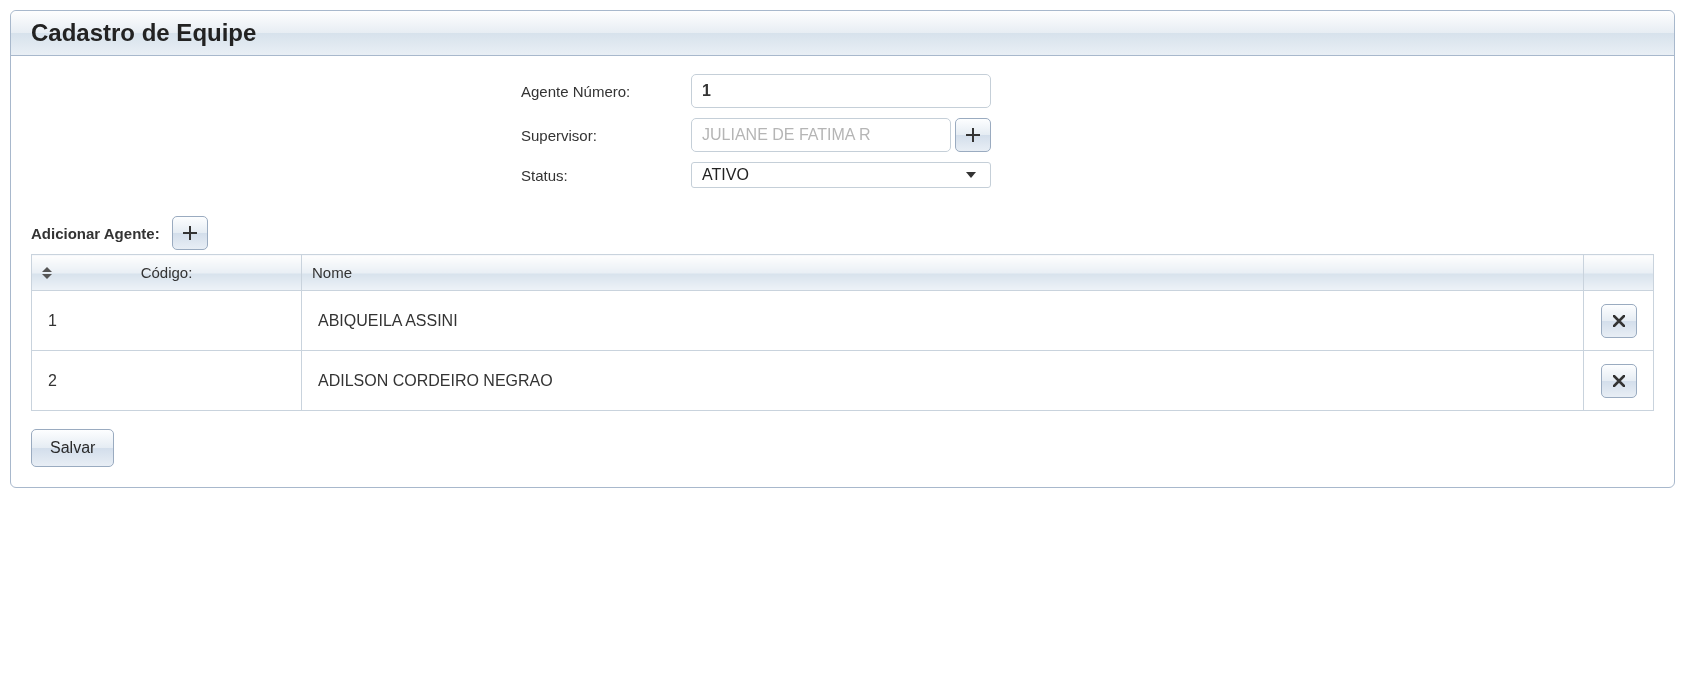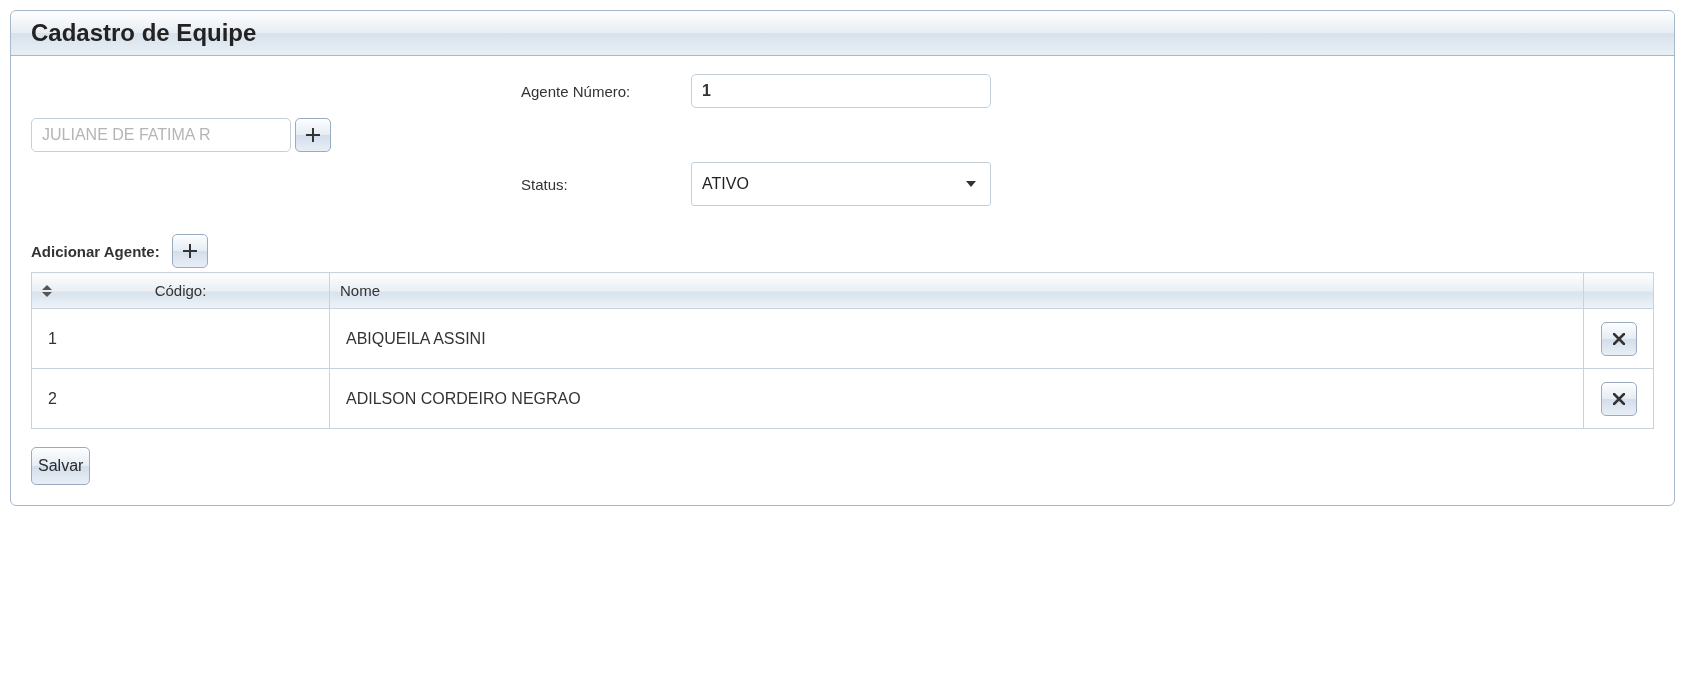--- a/index.html
+++ b/index.html
@@ -58,21 +58,21 @@
   }
   input.text-input.readonly {
     color: #b5b5b5;
     font-weight: normal;
     background: #fff;
     width: 260px;
   }
   .select-wrap {
     position: relative;
     width: 300px;
-    height: 44px;
+    height: 26px;
     border: 1px solid #c5cfd8;
     border-radius: 3px;
     background: #fff;
     display: flex;
     align-items: center;
     padding: 0 28px 0 10px;
     cursor: pointer;
   }
   .select-wrap .value {
     font-size: 16px;
@@ -125,21 +125,21 @@
     text-align: left;
     font-weight: normal;
   }
   table.data-table thead th {
     background: linear-gradient(to bottom, #fefefe 0%, #e9eff5 50%, #d7e2ec 51%, #eef3f8 100%);
     color: #333;
     height: 36px;
     padding: 0 10px;
     text-align: left;
   }
-  table.data-table thead th.col-codigo { width: 298px; text-align: center; position: relative;}
+  table.data-table thead th.col-codigo { width: 270px; text-align: center; position: relative;}
   table.data-table thead th.col-actions { width: 70px; }
   table.data-table tbody td {
     height: 60px;
     padding: 0 16px;
     color: #333;
     font-size: 16px;
   }
   table.data-table tbody td.col-actions { text-align: center; padding: 0 8px;}
   .sort-icon {
     position: absolute;
@@ -156,21 +156,21 @@
     border-right: 5px solid transparent;
   }
   .sort-icon .up { border-bottom: 5px solid #555; }
   .sort-icon .down { border-top: 5px solid #555; }
 
   .save-btn {
     display: inline-flex;
     align-items: center;
     justify-content: center;
     height: 38px;
-    padding: 0 6px;
+    padding: 0 18px;
     margin-top: 18px;
     border: 1px solid #9aabc0;
     border-radius: 5px;
     background: linear-gradient(to bottom, #fdfeff 0%, #e5ecf3 50%, #d3deeb 51%, #e8eef5 100%);
     cursor: pointer;
     color: #2a2a2a;
     font-size: 16px;
   }
 </style>
 </head>
@@ -181,20 +181,21 @@
   <div class="panel-body">
 
     <div class="form-row">
       <div class="form-label">Agente Número:</div>
       <div class="form-control-wrap">
         <input type="text" class="text-input" value="1" style="">
       </div>
     </div>
 
     <div class="form-row">
+      <div class="form-label">Supervisor:</div>
       <div class="form-control-wrap">
         <input type="text" class="text-input readonly" readonly="" value="JULIANE DE FATIMA R" style="">
         <button class="icon-btn">
           <span>
             <svg width="14" height="14" viewBox="0 0 14 14">
                 <path d="M6 0h2v6h6v2H8v6H6V8H0V6h6z" fill="#333"></path>
               </svg>
           </span>
         </button>
       </div>

